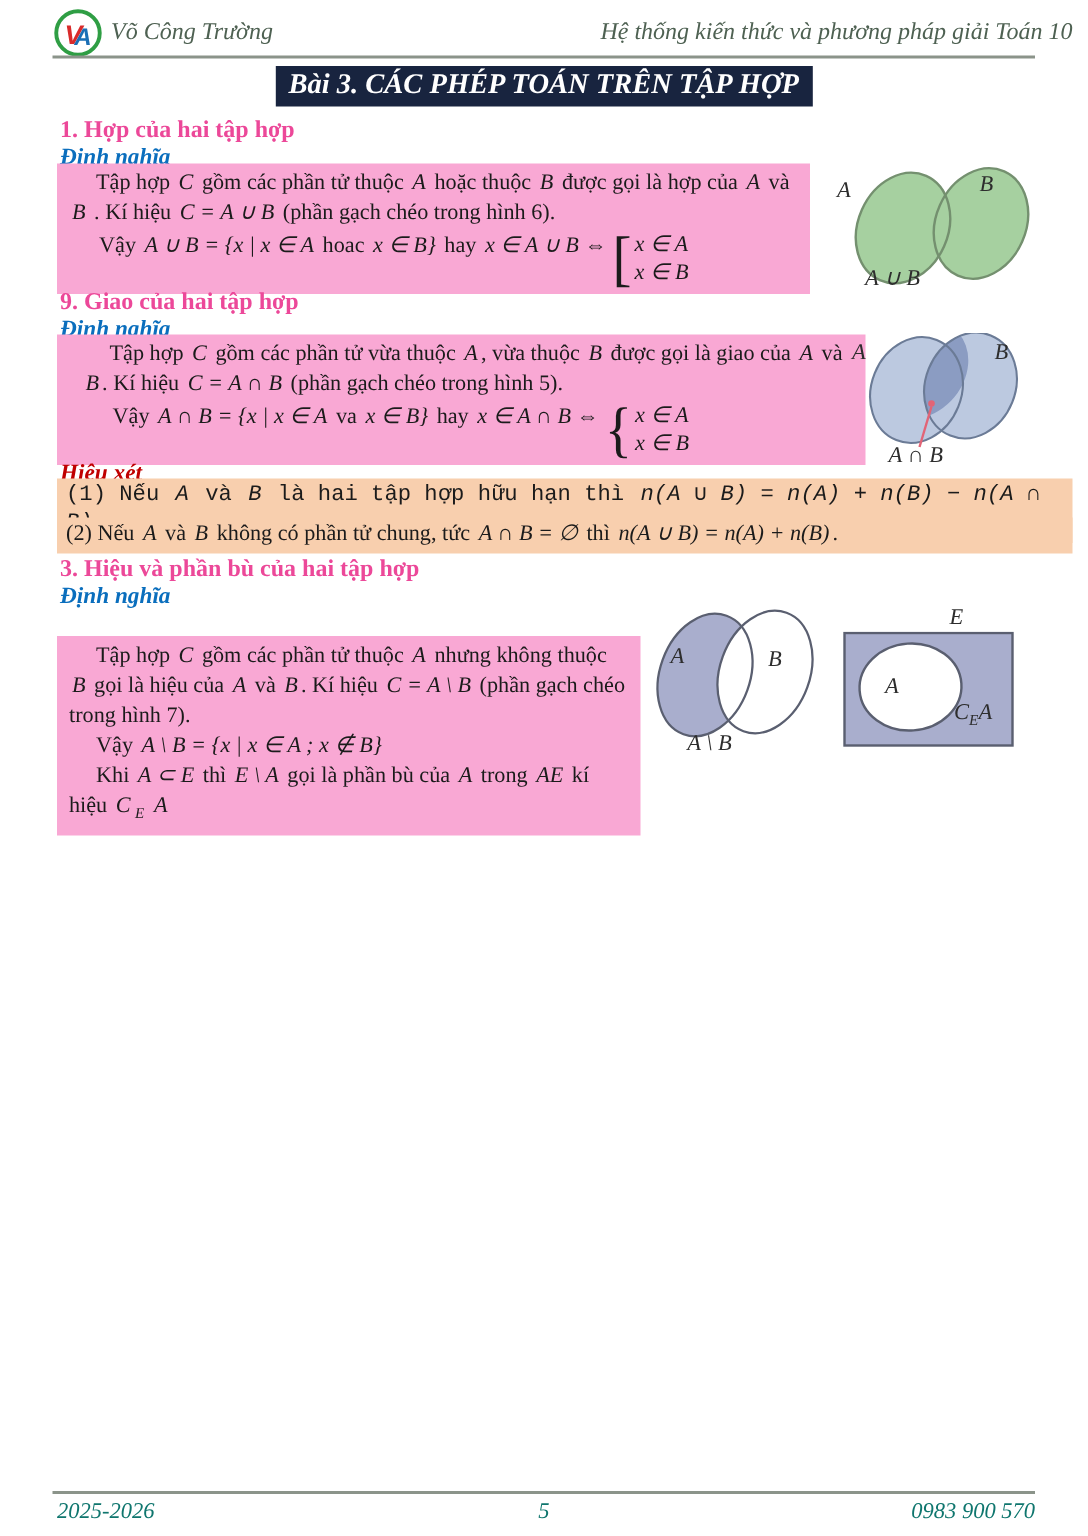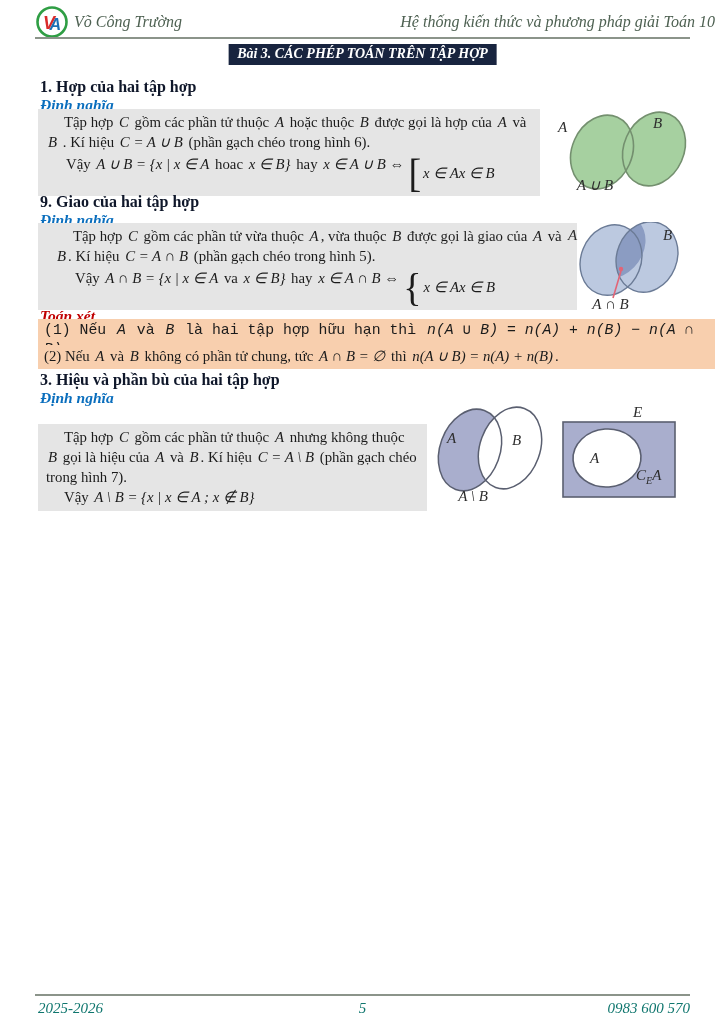--- a/index.html
+++ b/index.html
@@ -10,34 +10,34 @@
   .abs{position:absolute;}
   .mi{font-style:italic;padding:0 2px;}
   sub.mi{font-size:0.68em;padding:0 1px;}
   
   .brand{left:74px;top:13px;font-size:16px;font-style:italic;color:#4e6152;}
   .hsub{right:10px;top:13px;font-size:16px;font-style:italic;color:#4e6152;}
   .hline{left:35px;top:37px;width:655px;border-top:2px solid #8b948a;}
   .title-bar{
     top:44px;left:50%;transform:translateX(-50%);
     background:#18243f;color:#ffffff;font-weight:bold;font-style:italic;
-    font-size:14px;padding:2px 9px 3px 9px;white-space:nowrap;
+    font-size:19px;padding:2px 9px 3px 9px;white-space:nowrap;
   }
   
-  .sec-h{font-size:16px;font-weight:bold;color:#0f172a;}
+  .sec-h{font-size:16px;font-weight:bold;color:#ec4899;}
   .def-h{font-size:15.5px;font-weight:bold;font-style:italic;color:#0a6ebd;}
   .remark-h{font-size:15.5px;font-weight:bold;font-style:italic;color:#c00000;}
   
-  .ybox{background:#e5e5e5;padding:3px 8px 4px 8px;font-size:14.8px;line-height:20px;}
+  .ybox{background:#f9a8d4;padding:3px 8px 4px 8px;font-size:14.8px;line-height:20px;}
   .ybox p{margin:0;text-indent:18px;}
   .pbox{background:#f8cfae;padding:2px 6px 3px 6px;font-size:14.8px;line-height:19px;}
   .frow{display:flex;margin:2px 0 0 20px;font-size:14.8px;}
   .cases{display:flex;align-items:center;margin-left:2px;}
   .cases .br{font-size:38px;font-weight:400;line-height:1;transform:scaleY(1.08);}
-  .cases .cl{display:flex;flex-direction:row;margin-left:2px;}
+  .cases .cl{display:flex;flex-direction:column;margin-left:2px;}
   .cases .cl span{font-style:italic;font-size:14.8px;line-height:19px;}
   
   .vlabel{font-size:15px;font-style:italic;color:#2d2d2d;}
   .vcap{font-size:15px;font-style:italic;color:#2d2d2d;text-align:center;}
   
   .fline{left:35px;top:994px;width:655px;border-top:2px solid #8b948a;}
   .ftxt{font-size:15px;font-style:italic;color:#0f766e;}
 </style>
 </head>
 <body>
@@ -109,30 +109,31 @@
   <ellipse cx="82" cy="35" rx="30" ry="36" transform="rotate(22 82 35)" fill="#8b9cc2" clip-path="url(#clipA)"></ellipse>
   <ellipse cx="46" cy="38" rx="30" ry="36" transform="rotate(22 46 38)" fill="none" stroke="#6b7b96" stroke-width="1.4"></ellipse>
   <ellipse cx="82" cy="35" rx="30" ry="36" transform="rotate(22 82 35)" fill="none" stroke="#6b7b96" stroke-width="1.4"></ellipse>
   <line x1="48" y1="76" x2="56" y2="49" stroke="#e26476" stroke-width="1.6"></line>
   <circle cx="56" cy="47" r="2.2" fill="#e26476"></circle>
 </svg>
 <div class="abs vlabel" style="left:568px;top:227px;">A</div>
 <div class="abs vlabel" style="left:663px;top:227px;">B</div>
 <div class="abs vcap" style="left:563px;top:296px;width:95px;">A ∩ B</div>
 
-<div class="abs remark-h" style="left:40px;top:307px;">Toán xét</div>
+<div class="abs remark-h" style="left:40px;top:307px;">Hiệu xét</div>
 <div class="abs pbox" style="left:38px;top:319px;width:665px;font-family:Liberation Mono, monospace;"><span>(1) Nếu </span><span class="mi">A</span><span> và </span><span class="mi">B</span><span> là hai tập hợp hữu hạn thì </span><span class="mi">n(A ∪ B) = n(A) + n(B) − n(A ∩ B)</span></div>
 <div class="abs pbox" style="left:38px;top:345px;width:665px;"><span>(2) Nếu </span><span class="mi">A</span><span> và </span><span class="mi">B</span><span> không có phần tử chung, tức </span><span class="mi">A ∩ B = ∅</span><span> thì </span><span class="mi">n(A ∪ B) = n(A) + n(B)</span><span>.</span></div>
 
 <div class="abs sec-h" style="left:40px;top:371px;">3. Hiệu và phần bù của hai tập hợp</div>
 <div class="abs def-h" style="left:40px;top:389px;">Định nghĩa</div>
 
 <div class="abs ybox" style="left:38px;top:424px;width:373px;">
   <p><span>Tập hợp </span><span class="mi">C</span><span> gồm các phần tử thuộc </span><span class="mi">A</span><span> nhưng không thuộc </span><span class="mi">B</span><span> gọi là hiệu của </span><span class="mi">A</span><span> và </span><span class="mi">B</span><span>. Kí hiệu </span><span class="mi">C = A \ B</span><span> (phần gạch chéo trong hình 7).</span></p>
   <p><span>Vậy </span><span class="mi">A \ B = {x | x ∈ A ; x ∉ B}</span></p>
+  <p><span>Khi </span><span class="mi">A ⊂ E</span><span> thì </span><span class="mi">E \ A</span><span> gọi là phần bù của </span><span class="mi">A</span><span> trong </span><span class="mi">AE</span><span> kí hiệu </span><span class="mi">C</span><sub class="mi">E</sub><span class="mi"> A</span></p>
 </div>
 
 <svg class="abs" style="left:426px;top:402px;" width="130" height="100" viewBox="0 0 130 100">
   <ellipse cx="44" cy="48" rx="30" ry="42" transform="rotate(20 44 48)" fill="#a9aecd"></ellipse>
   <ellipse cx="84" cy="46" rx="30" ry="42" transform="rotate(20 84 46)" fill="#ffffff"></ellipse>
   <ellipse cx="44" cy="48" rx="30" ry="42" transform="rotate(20 44 48)" fill="none" stroke="#5a5f70" stroke-width="1.5"></ellipse>
   <ellipse cx="84" cy="46" rx="30" ry="42" transform="rotate(20 84 46)" fill="none" stroke="#5a5f70" stroke-width="1.5"></ellipse>
 </svg>
 <div class="abs vlabel" style="left:447px;top:430px;">A</div>
 <div class="abs vlabel" style="left:512px;top:432px;">B</div>
@@ -142,13 +143,13 @@
 <svg class="abs" style="left:562px;top:421px;" width="115" height="78" viewBox="0 0 115 78">
   <rect x="1" y="1" width="112" height="75" fill="#a9aecd" stroke="#5a5f70" stroke-width="1.6"></rect>
   <ellipse cx="45" cy="37" rx="34" ry="29" transform="rotate(-4 45 37)" fill="#ffffff" stroke="#5a5f70" stroke-width="1.6"></ellipse>
 </svg>
 <div class="abs vlabel" style="left:590px;top:450px;">A</div>
 <div class="abs vlabel" style="left:636px;top:467px;"><span>C</span><sub style="font-size:0.68em;">E</sub><span>A</span></div>
 
 <div class="abs fline"></div>
 <div class="abs ftxt" style="left:38px;top:1000px;">2025-2026</div>
 <div class="abs ftxt" style="left:0;top:1000px;width:725px;text-align:center;">5</div>
-<div class="abs ftxt" style="left:35px;top:1000px;width:655px;text-align:right;">0983 600 570</div>
+<div class="abs ftxt" style="left:35px;top:1000px;width:655px;text-align:right;">0983 900 570</div>
 
 </body></html>

